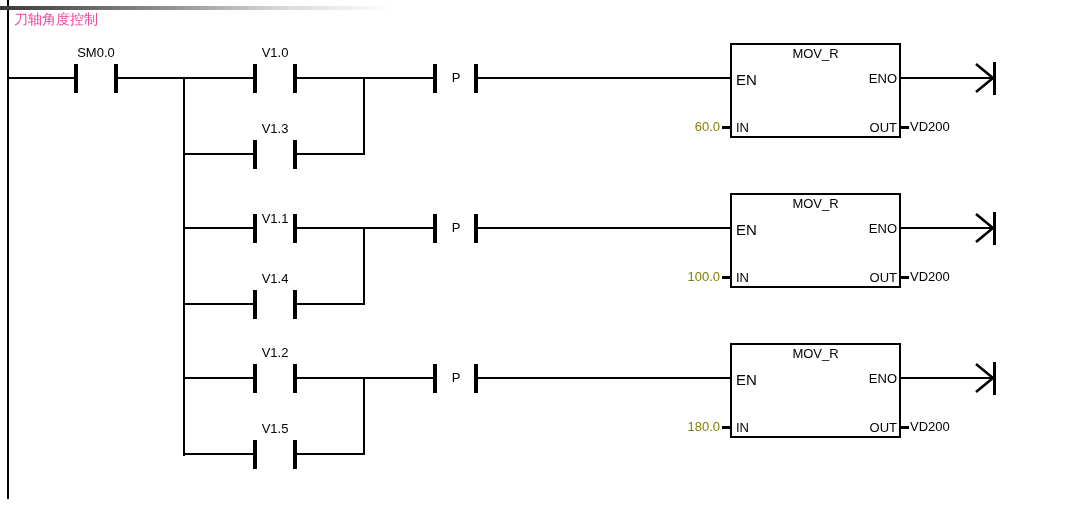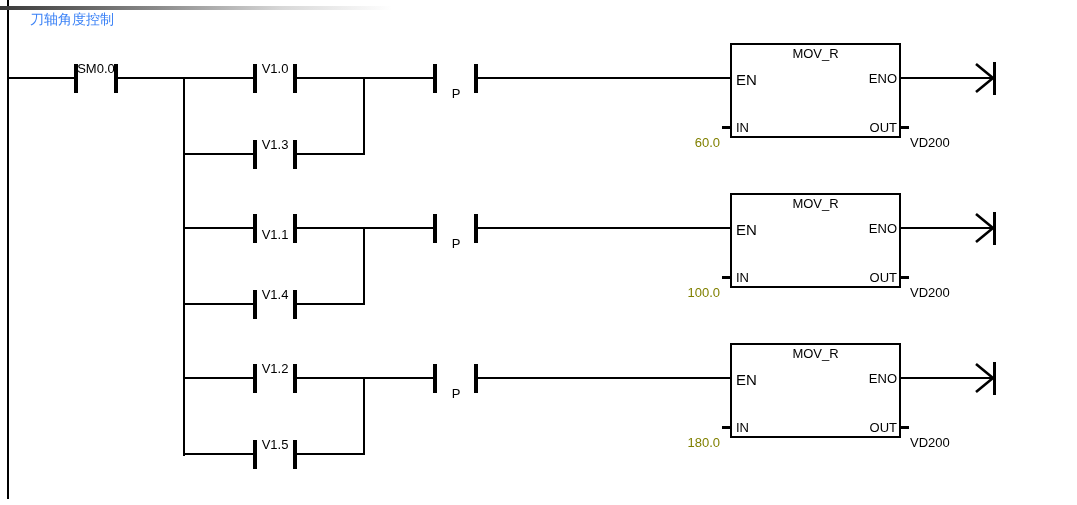--- a/index.html
+++ b/index.html
@@ -1,36 +1,36 @@
 <!DOCTYPE html>
 <html><head>
 <meta charset="utf-8">
 <style>
   html,body{margin:0;padding:0;background:#fff;}
   #screen{position:relative;width:1077px;height:505px;background:#ffffff;overflow:hidden;
           font-family:"Liberation Sans",sans-serif;}
   .h{position:absolute;height:2px;background:#000;}
   .v{position:absolute;width:2px;background:#000;}
   .b{position:absolute;width:4px;height:29px;background:#000;}
-  .t{position:absolute;font-size:13px;line-height:14px;color:#000;white-space:nowrap;margin-top:16px;}
+  .t{position:absolute;font-size:13px;line-height:14px;color:#000;white-space:nowrap;}
   .c{text-align:center;}
   .r{text-align:right;}
   .olv{color:#808000;}
   .blk{position:absolute;left:730px;width:171px;height:95px;border:2px solid #000;
        box-sizing:border-box;background:#fff;padding-left:8px;}
   .bt{position:absolute;left:0;right:0;top:1px;text-align:center;font-size:13px;}
   .pen{position:absolute;left:4px;top:26px;font-size:15px;}
   .peno{position:absolute;right:2px;top:26px;font-size:13px;}
   .pin{position:absolute;left:4px;top:75px;font-size:13px;}
   .pout{position:absolute;right:2px;top:75px;font-size:13px;}
   .tick{position:absolute;height:3px;background:#000;}
   .endbar{position:absolute;left:993px;width:3px;height:33px;background:#000;}
   .divider{position:absolute;left:0;top:6px;width:392px;height:4px;
            background:linear-gradient(to right,#3a3a3a 0%,#8a8a8a 40%,#d8d8d8 72%,#ffffff 100%);}
-  .comment{position:absolute;left:30px;top:11px;font-size:14px;color:#3b82f6;white-space:nowrap;}
+  .comment{position:absolute;left:14px;top:11px;font-size:14px;color:#ec4899;white-space:nowrap;}
   .arr{position:absolute;}
 </style>
 </head>
 <body>
 
 <div id="screen">
 
   <div class="v" style="left:7px;top:0;height:499px;"></div>
   <div class="divider"></div>
   <div class="comment">刀轴角度控制</div>

